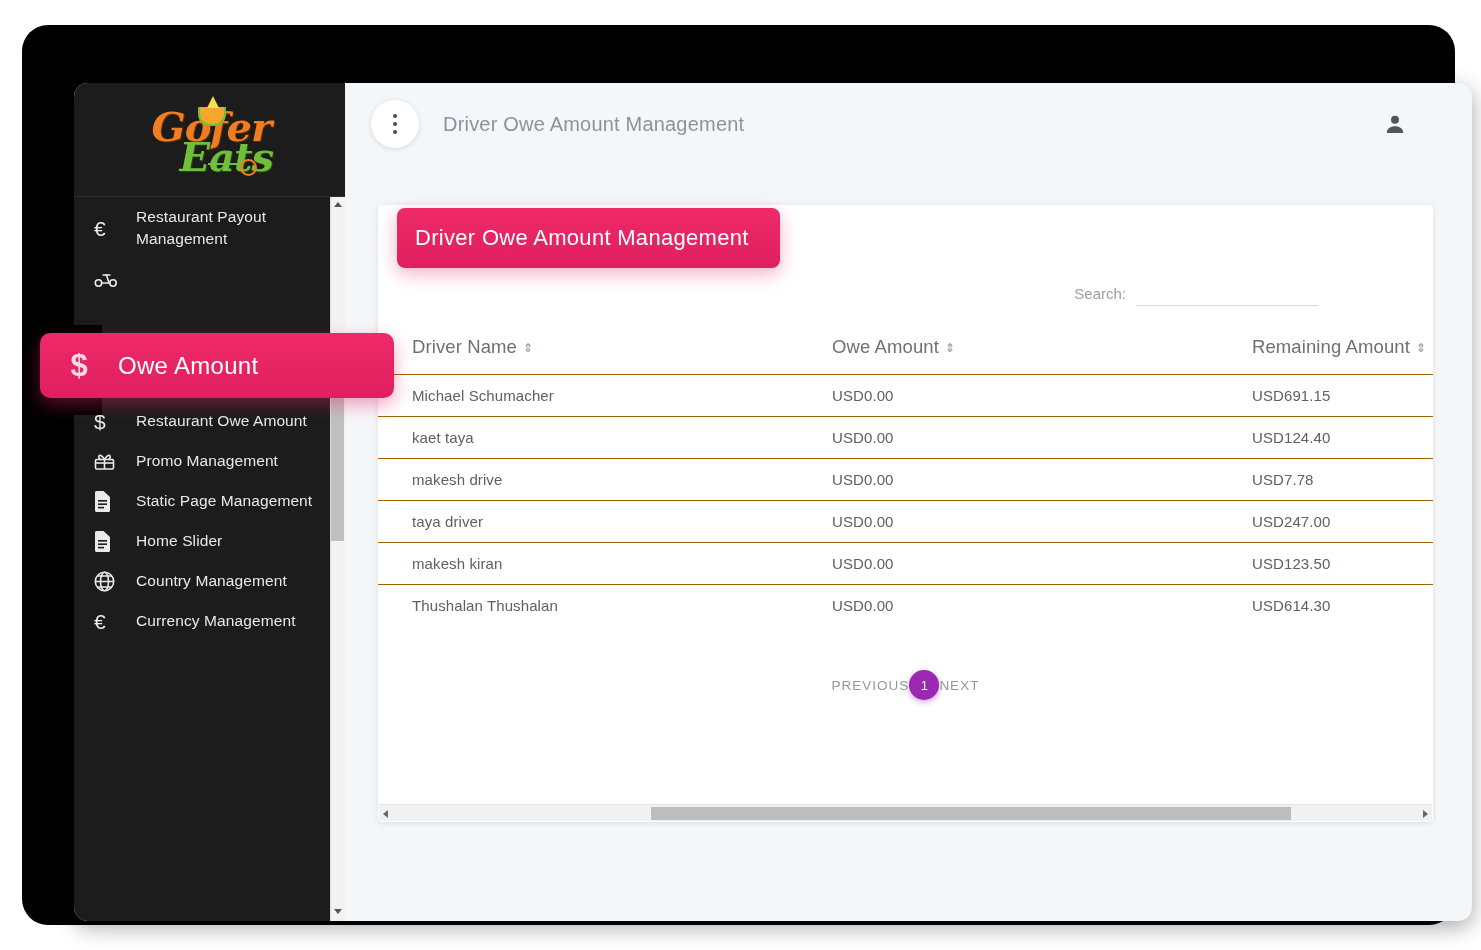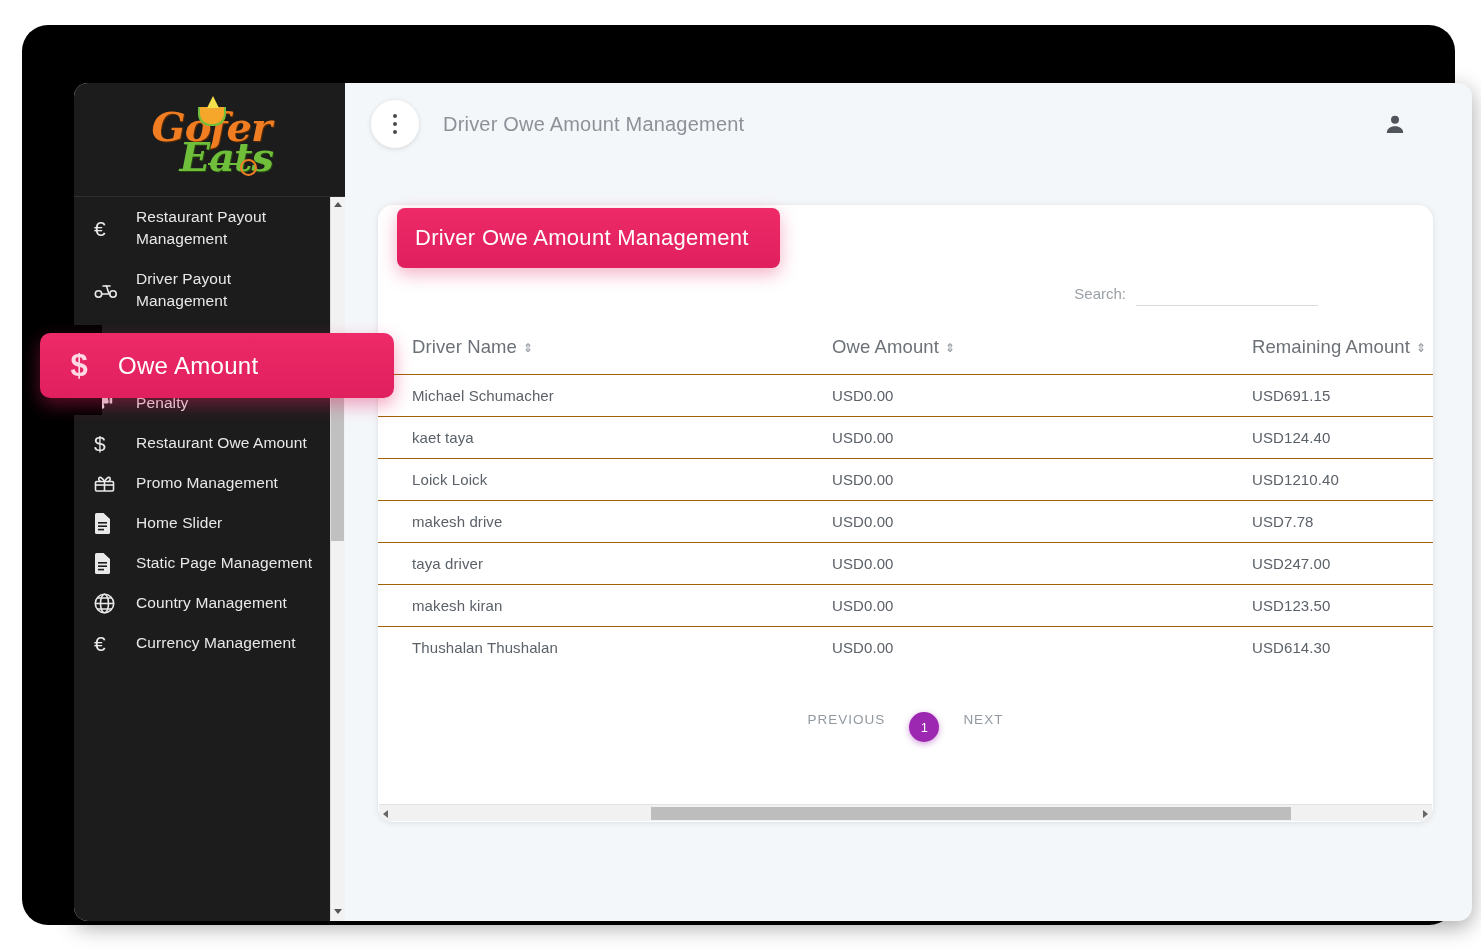--- a/index.html
+++ b/index.html
@@ -203,21 +203,21 @@
   }
   #user-icon { color: #50555c; display:flex; align-items:center; cursor:pointer; }
 
   
   #card {
     position: absolute;
     left: 33px; top: 122px;
     width: 1055px;
     height: 617px;
     background: #ffffff;
-    border-radius: 15px;
+    border-radius: 4px;
     box-shadow: 0 1px 6px rgba(0,0,0,.10);
     overflow: hidden;
   }
   #search-row {
     display: flex;
     justify-content: flex-end;
     align-items: flex-end;
     padding: 77px 115px 0 0;
   }
   #search-label { font-size: 15px; color: #9aa0a6; margin-right: 10px; padding-bottom: 4px; }
@@ -261,22 +261,22 @@
   .sort-ico {
     display: inline-block;
     margin-left: 6px;
     font-size: 12px;
     color: #8a9097;
     vertical-align: 1px;
   }
 
   #pager {
     display: flex;
+    align-items: center;
     justify-content: center;
-    gap: 24px;
     margin-top: 44px;
   }
   .pg-txt { font-size: 13.5px; color: #9299a0; letter-spacing: 1px; cursor: pointer; }
   #pg-current {
     width: 30px; height: 30px;
     border-radius: 50%;
     background: #9c27b0;
     color: #ffffff;
     font-size: 13px;
     display: flex; align-items: center; justify-content: center;
@@ -388,21 +388,20 @@
 
         <div class="menu-item">
           <span class="menu-icon">
             <svg width="24" height="18" viewBox="0 0 24 18" fill="none" stroke="#e9e9e9" stroke-width="1.6">
               <circle cx="4.5" cy="13" r="3.2"></circle>
                 <circle cx="19" cy="13" r="3.2"></circle>
               <path d="M7.7 13h8M15 13l-2.5-8H9" stroke-linecap="round"></path>
               <path d="M12 5h4" stroke-linecap="round"></path>
             </svg>
           </span>
-          <span class="menu-label">Driver Payout Management</span>
         </div>
 
         <div class="spacer-item"></div>
 
         <div class="menu-item">
           <span class="menu-icon">
             <svg width="20" height="20" viewBox="0 0 20 20" fill="#e9e9e9">
               <path d="M2 2h9.5c1 0 1.7.6 1.9 1.4l1.3 5.2c.2 1-.5 1.9-1.5 1.9H9.6l.7 3c.3 1.2-.6 2.3-1.8 2.3-.5 0-1-.3-1.2-.8L4.6 9.4V2z"></path>
               <rect x="15.6" y="2" width="2.6" height="8.5" rx="0.6"></rect>
             </svg>
@@ -430,33 +429,33 @@
 
         <div class="menu-item">
           <span class="menu-icon">
             <svg width="17" height="21" viewBox="0 0 17 21" fill="#e9e9e9">
               <path d="M1 1.5A1.5 1.5 0 012.5 0h7L16 6v13.5A1.5 1.5 0 0114.5 21h-12A1.5 1.5 0 011 19.5z"></path>
               <rect x="4" y="9" width="9" height="1.6" fill="#1c1c1c"></rect>
               <rect x="4" y="12.4" width="9" height="1.6" fill="#1c1c1c"></rect>
               <rect x="4" y="15.8" width="6" height="1.6" fill="#1c1c1c"></rect>
             </svg>
           </span>
-          <span class="menu-label">Home Slider</span>
+          <span class="menu-label">Static Page Management</span>
         </div>
 
         <div class="menu-item">
           <span class="menu-icon">
             <svg width="17" height="21" viewBox="0 0 17 21" fill="#e9e9e9">
               <path d="M1 1.5A1.5 1.5 0 012.5 0h7L16 6v13.5A1.5 1.5 0 0114.5 21h-12A1.5 1.5 0 011 19.5z"></path>
               <rect x="4" y="9" width="9" height="1.6" fill="#1c1c1c"></rect>
               <rect x="4" y="12.4" width="9" height="1.6" fill="#1c1c1c"></rect>
               <rect x="4" y="15.8" width="6" height="1.6" fill="#1c1c1c"></rect>
             </svg>
           </span>
-          <span class="menu-label">Static Page Management</span>
+          <span class="menu-label">Home Slider</span>
         </div>
 
         <div class="menu-item">
           <span class="menu-icon">
             <svg width="21" height="21" viewBox="0 0 21 21" fill="none" stroke="#e9e9e9" stroke-width="1.6">
               <circle cx="10.5" cy="10.5" r="9.2"></circle>
               <ellipse cx="10.5" cy="10.5" rx="4" ry="9.2"></ellipse>
               <path d="M1.3 10.5h18.4M3 5h15M3 16h15"></path>
             </svg>
           </span>
@@ -519,25 +518,20 @@
               <td class="col-name">Michael Schumacher</td>
               <td class="col-owe">USD0.00</td>
               <td class="col-rem">USD691.15</td>
             </tr>
             <tr>
               <td class="col-name">kaet taya</td>
               <td class="col-owe">USD0.00</td>
               <td class="col-rem">USD124.40</td>
             </tr>
             <tr>
-              <td class="col-name">Loick Loick</td>
-              <td class="col-owe">USD0.00</td>
-              <td class="col-rem">USD1210.40</td>
-            </tr>
-            <tr>
               <td class="col-name">makesh drive</td>
               <td class="col-owe">USD0.00</td>
               <td class="col-rem">USD7.78</td>
             </tr>
             <tr>
               <td class="col-name">taya driver</td>
               <td class="col-owe">USD0.00</td>
               <td class="col-rem">USD247.00</td>
             </tr>
             <tr>

